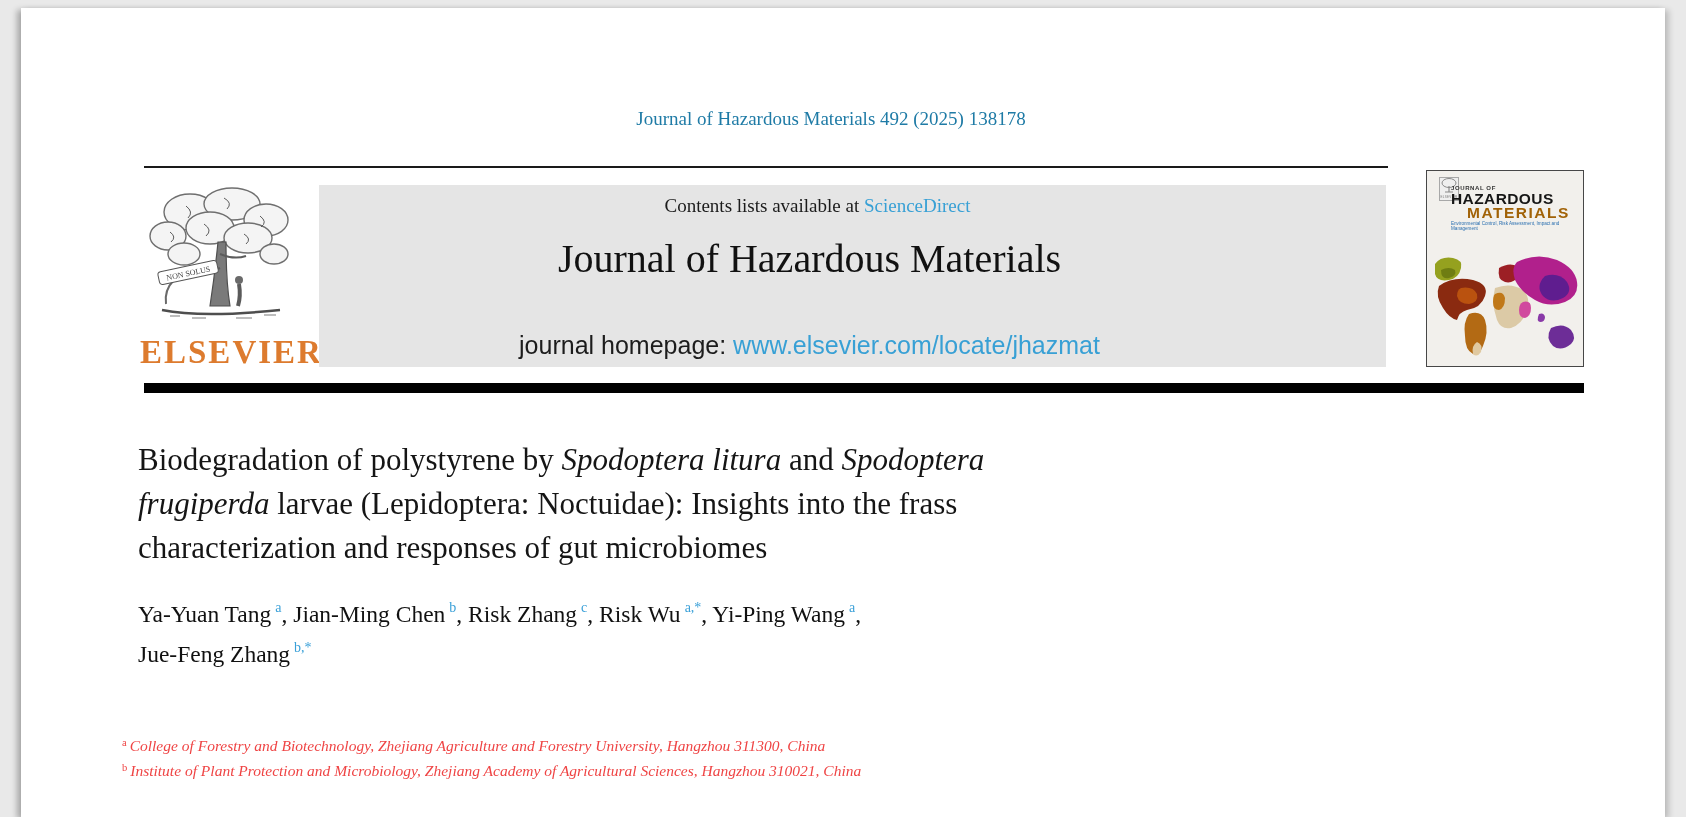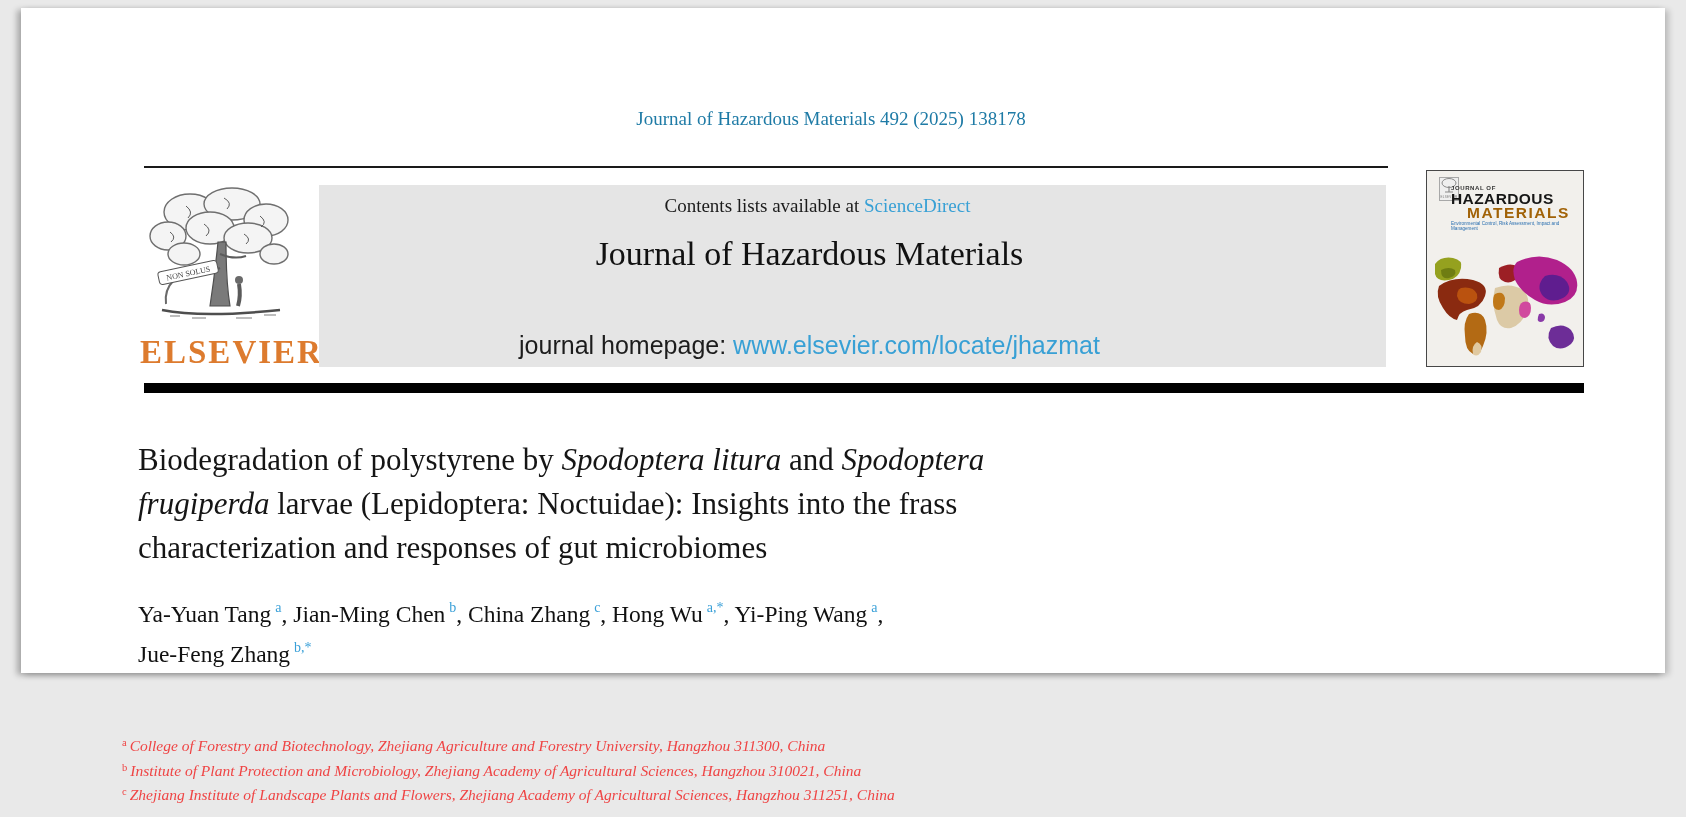--- a/index.html
+++ b/index.html
@@ -1,21 +1,21 @@
 <!DOCTYPE html>
 <html style="--teal: #1f7ba6; --link_blue: #38a0d5; --sup_blue: #3aa0d8; --elsevier_orange: #dd7b2e; --band_gray: #e5e5e5; --bar_black: #000000;"><head>
 <meta charset="utf-8">
 <style>
   * { margin:0; padding:0; box-sizing:border-box; }
   html,body { width:1686px; height:817px; overflow:hidden; }
   body { background:#e9e9e9; font-family:"Liberation Serif","DejaVu Serif",serif; }
   .stage { position:relative; width:1686px; height:817px; }
 
   .page {
-    position:absolute; left:21px; top:8px; width:1644px; height:665px;
+    position:absolute; left:21px; top:8px; width:1644px; height:809px;
     background:#ffffff;
     box-shadow:-4px 2px 6px rgba(0,0,0,0.28), 4px 2px 6px rgba(0,0,0,0.18);
   }
 
   .citation {
     position:absolute; left:123px; top:100px; width:1374px;
     text-align:center; font-size:19px; color:var(--teal);
   }
 
   .rule-thin {
@@ -34,21 +34,21 @@
 
   
   .band {
     position:absolute; left:298px; top:177px; width:1067px; height:182px;
     background:var(--band_gray); padding-right:86px;
   }
   .band-contents { position:absolute; left:8px; top:10px; width:981px; text-align:center;
     font-size:19px; color:#1c1c1c; }
   .band-contents a, .sd-link { color:var(--link_blue); text-decoration:none; cursor:pointer; }
   .band-title { position:absolute; left:0; top:50px; width:981px; text-align:center;
-    font-size:34px; color:#111; }
+    font-size:40px; color:#111; }
   .band-homepage { position:absolute; left:0; top:146px; width:981px; text-align:center;
     font-family:"Liberation Sans","DejaVu Sans",sans-serif; font-size:25px; color:#1c1c1c; }
   .hp-link { color:var(--link_blue); text-decoration:none; cursor:pointer; }
 
   
   .cover {
     position:absolute; left:1405px; top:162px; width:158px; height:197px;
     background:#f2f0ec; border:1.5px solid #474747; overflow:hidden;
   }
   .cover-emblem { position:absolute; left:12px; top:6px; width:20px; height:24px;
@@ -165,24 +165,23 @@
 
     <div class="rule-thick"></div>
 
     <div class="article-title">
       <div><span>Biodegradation of polystyrene by </span><span style="font-style: italic;">Spodoptera litura</span><span> and </span><span style="font-style: italic; margin-top: 20px;">Spodoptera</span></div>
       <div><span style="font-style: italic;">frugiperda</span><span> larvae (Lepidoptera: Noctuidae): Insights into the frass</span></div>
       <div><span>characterization and responses of gut microbiomes</span></div>
     </div>
 
     <div class="authors">
-      <div><span>Ya-Yuan Tang</span><span class="author-sup">a</span><span>, </span><span>Jian-Ming Chen</span><span class="author-sup">b</span><span>, </span><span>China Zhang</span><span class="author-sup">c</span><span>, </span><span>Hong Wu</span><span class="author-sup">a,*</span><span>, </span><span>Yi-Ping Wang</span><span class="author-sup">a</span><span>,</span></div>
+      <div><span>Ya-Yuan Tang</span><span class="author-sup">a</span><span>, </span><span>Jian-Ming Chen</span><span class="author-sup">b</span><span>, </span><span>Risk Zhang</span><span class="author-sup">c</span><span>, </span><span>Risk Wu</span><span class="author-sup">a,*</span><span>, </span><span>Yi-Ping Wang</span><span class="author-sup">a</span><span>,</span></div>
       <div><span>Jue-Feng Zhang</span><span class="author-sup">b,*</span></div>
     </div>
 
     <div class="affiliations">
         <div class="affil-line"><span class="affil-sup">a</span><em>College of Forestry and Biotechnology, Zhejiang Agriculture and Forestry University, Hangzhou 311300, China</em></div>
         <div class="affil-line"><span class="affil-sup">b</span><em>Institute of Plant Protection and Microbiology, Zhejiang Academy of Agricultural Sciences, Hangzhou 310021, China</em></div>
-        <div class="affil-line"><span class="affil-sup">c</span><em>Zhejiang Institute of Landscape Plants and Flowers, Zhejiang Academy of Agricultural Sciences, Hangzhou 311251, China</em></div>
       </div>
 
   </div>
 </div>
 
 </body></html>

